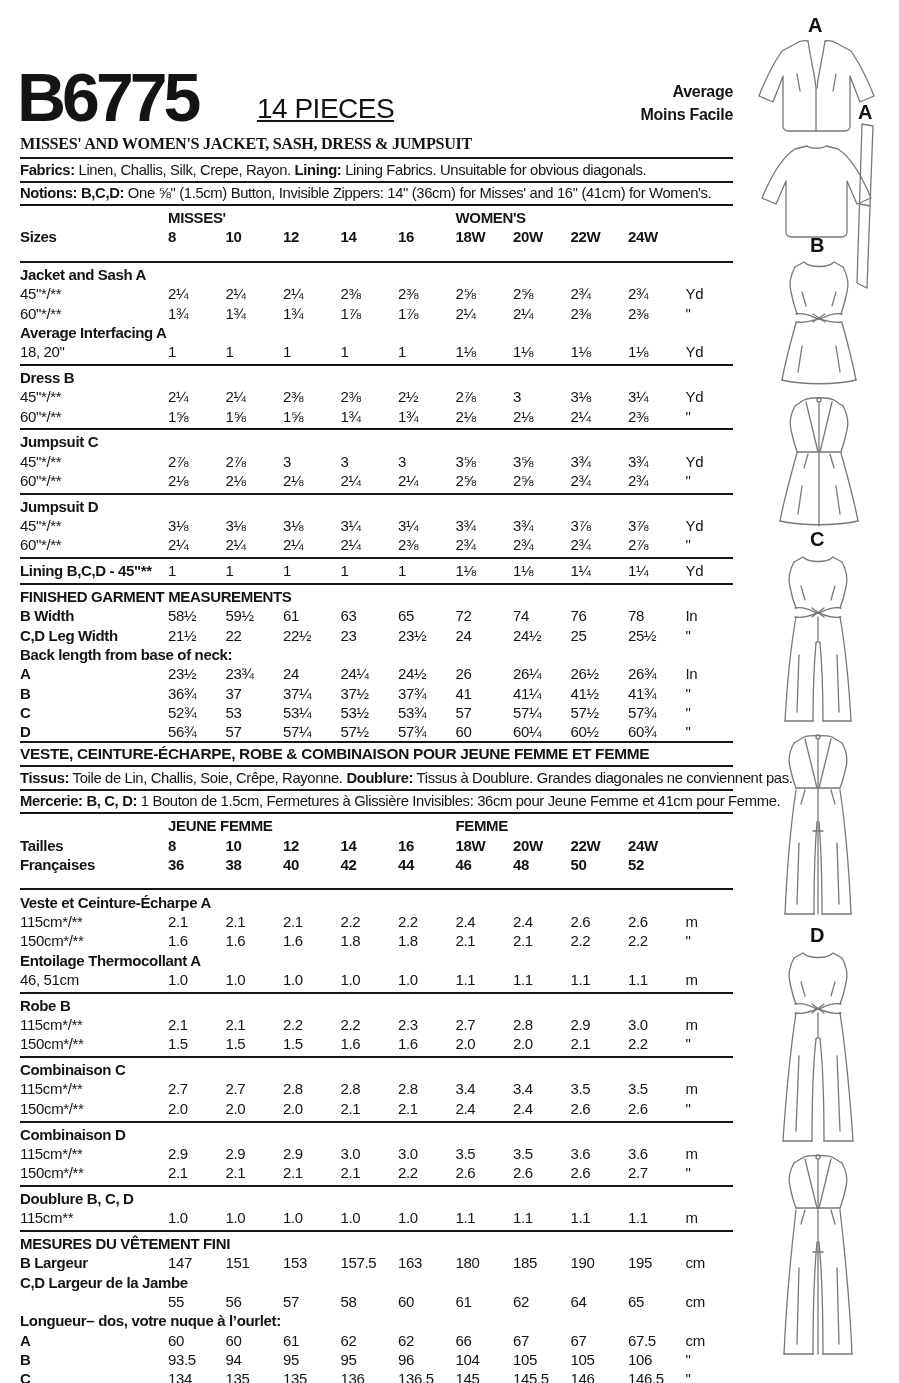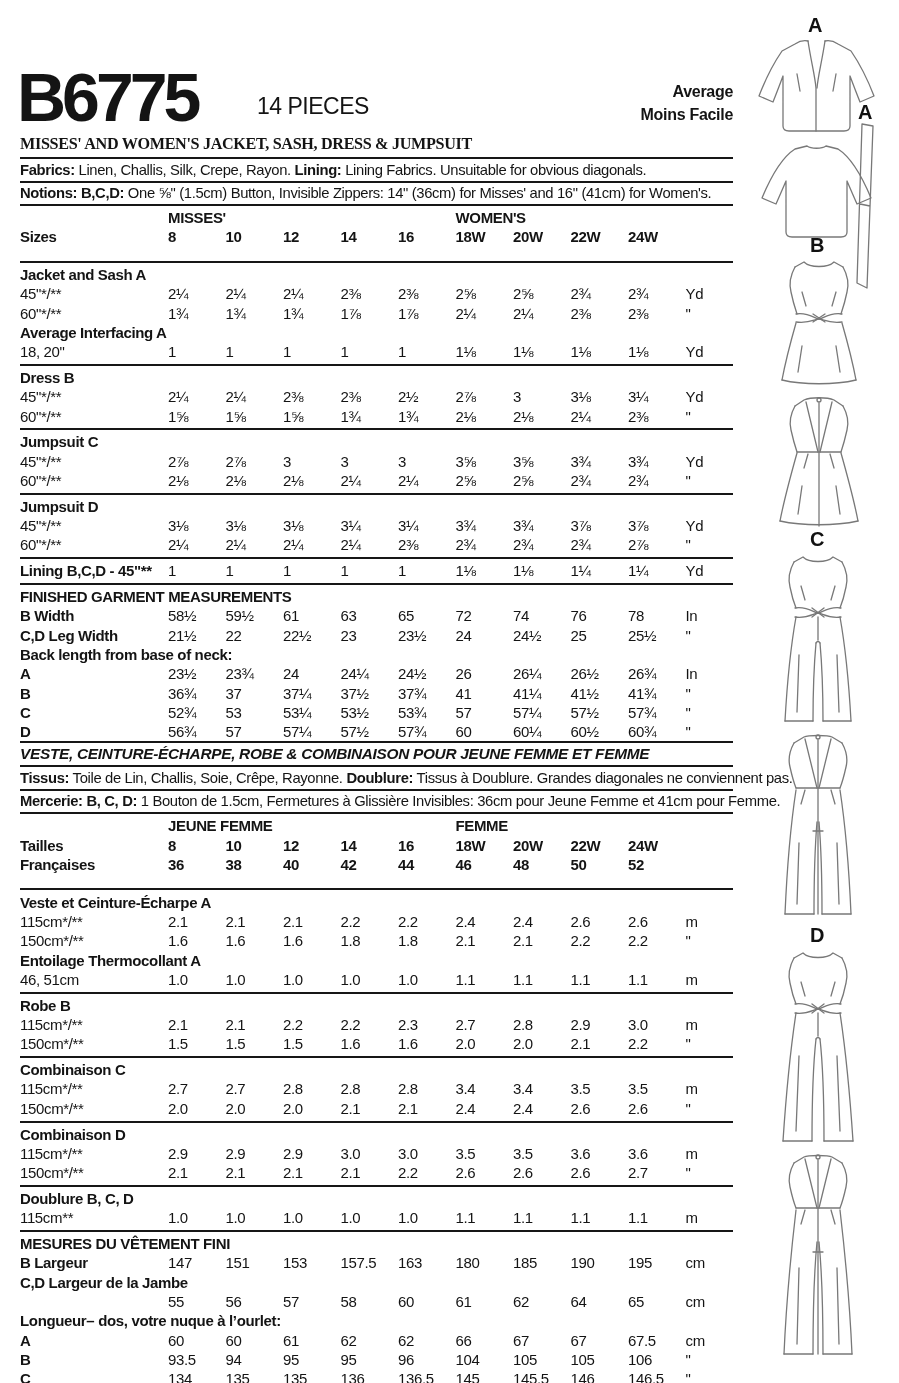--- a/index.html
+++ b/index.html
@@ -5,28 +5,28 @@
   html,body{margin:0;padding:0;}
   body{
     width:899px;height:1383px;position:relative;background:#fff;color:#141414;
     font-family:"Liberation Sans",sans-serif;overflow:hidden;
     -webkit-font-smoothing:antialiased;
   }
   .content{position:absolute;left:20px;top:0;width:713px;}
   
   .header{position:relative;height:157px;}
   .pnum{position:absolute;left:-3px;top:62px;font-size:68px;font-weight:bold;letter-spacing:-4px;line-height:1;transform:scaleY(1.02);transform-origin:left top;}
-  .pieces{position:absolute;left:237px;top:93px;font-size:23px;letter-spacing:-0.5px;}
+  .pieces{position:absolute;left:237px;top:93px;font-size:28px;letter-spacing:-0.5px;text-decoration:underline;}
   .difficulty{position:absolute;right:0;top:80px;text-align:right;font-weight:bold;font-size:16px;line-height:23px;letter-spacing:-0.3px;}
   .title{position:absolute;left:0;bottom:3px;font-weight:bold;font-size:16.2px;letter-spacing:-0.35px;font-family:Liberation Serif, serif;}
   
   .inforow{border-top:2.6px solid #161616;padding:1.5px 0 1.5px;font-size:14.8px;letter-spacing:-0.35px;line-height:18.5px;white-space:nowrap;}
   .inforow b{letter-spacing:-0.35px;}
   .hr{border-top:2.6px solid #161616;height:0;}
-  .frtitle{font-weight:bold;font-size:15.4px;letter-spacing:-0.3px;line-height:20px;padding:1px 0;white-space:nowrap;font-style:italic;}
+  .frtitle{font-weight:bold;font-size:15.4px;letter-spacing:-0.3px;line-height:20px;padding:1px 0;white-space:nowrap;}
   
   .stable{border-top:2.6px solid #161616;padding-top:2px;}
   .trow{display:grid;grid-template-columns:148px repeat(9,57.5px) 1fr;line-height:19.3px;font-size:15px;letter-spacing:-0.35px;align-items:baseline;}
   .trow .c{white-space:nowrap;}
   .bold{font-weight:bold;}
   .sec{font-weight:bold;}
   .line{border-top:2.6px solid #161616;margin-top:2.5px;padding-top:2px;}
   .rule-below{border-bottom:2.6px solid #161616;padding-bottom:14px;margin-bottom:2.5px;}
   
   .figures{position:absolute;left:740px;top:0;width:159px;height:1383px;}

